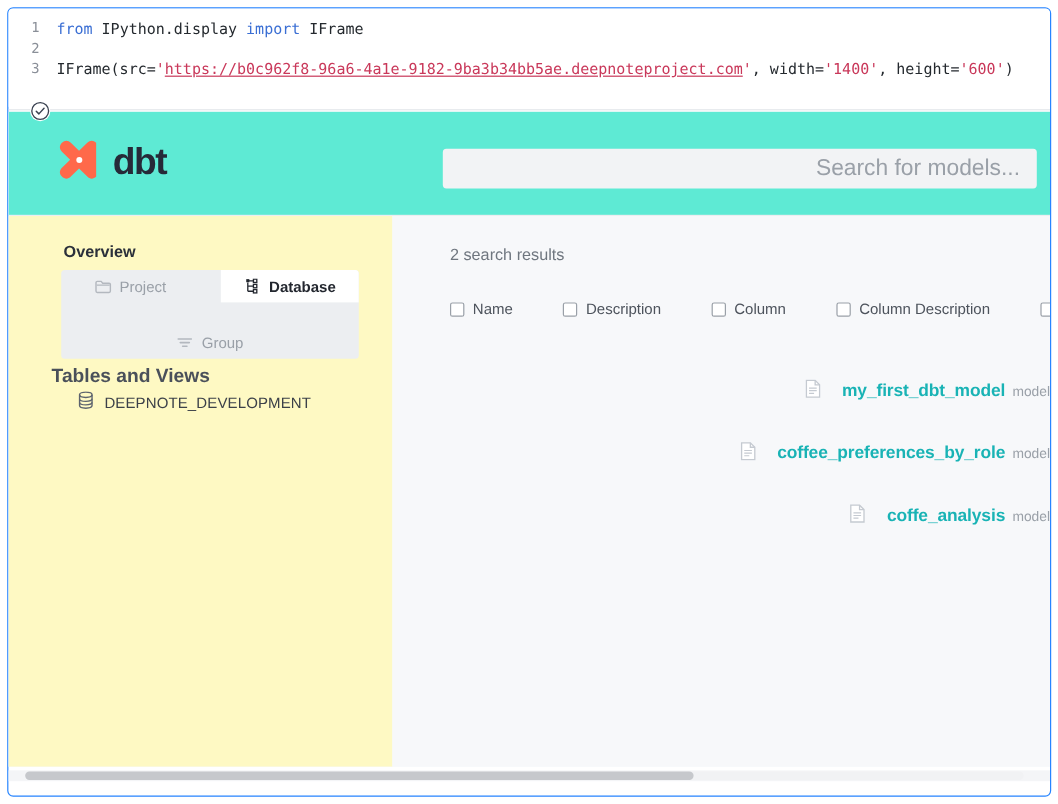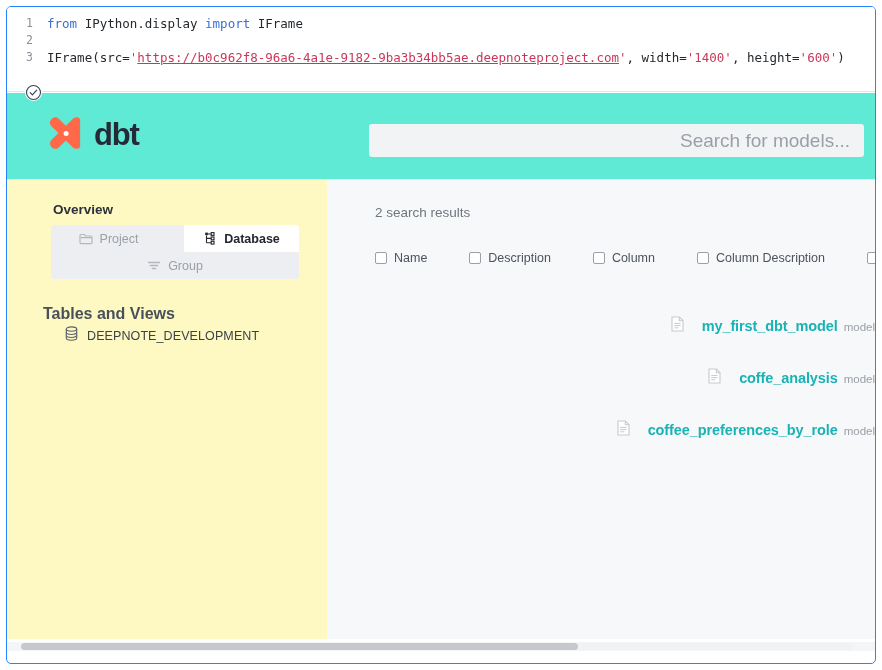--- a/index.html
+++ b/index.html
@@ -171,21 +171,21 @@
     font-size: 12.5px;
     color: #9aa0a8;
     cursor: pointer;
   }
   .tab.active {
     background: #ffffff;
     color: #23272f;
     font-weight: bold;
     margin-left: 18px;
   }
-  .tab.full { width: 100%; }
+  .tab.full { width: 100%; margin-top: 20px; }
   .tab-icon { display: inline-flex; align-items: center; }
 
   #section-tables-views {
     position: absolute;
     left: 36px;
     top: 125px;
     font-size: 16px;
     font-weight: bold;
     color: #4a505a;
   }
@@ -445,33 +445,33 @@
         </div>
         <div class="result-row">
           <span>
             <svg width="13" height="16" viewBox="0 0 13 16">
               <path d="M1 1 H8.3 L12 4.7 V15 H1 Z" fill="#ffffff" stroke="#c5cad1" stroke-width="1.1"></path>
               <path d="M8.3 1 V4.7 H12" fill="none" stroke="#c5cad1" stroke-width="1.1"></path>
               <path d="M3.2 7.4 H9.6 M3.2 9.6 H9.6 M3.2 11.8 H7.4" stroke="#c5cad1" stroke-width="1"></path>
             </svg>
           </span>
           <span>
-            <span class="result-name">coffe_analysis</span><span class="result-kind">model</span>
+            <span class="result-name">coffee_preferences_by_role</span><span class="result-kind">model</span>
           </span>
         </div>
         <div class="result-row">
           <span>
             <svg width="13" height="16" viewBox="0 0 13 16">
               <path d="M1 1 H8.3 L12 4.7 V15 H1 Z" fill="#ffffff" stroke="#c5cad1" stroke-width="1.1"></path>
               <path d="M8.3 1 V4.7 H12" fill="none" stroke="#c5cad1" stroke-width="1.1"></path>
               <path d="M3.2 7.4 H9.6 M3.2 9.6 H9.6 M3.2 11.8 H7.4" stroke="#c5cad1" stroke-width="1"></path>
             </svg>
           </span>
           <span>
-            <span class="result-name">coffee_preferences_by_role</span><span class="result-kind">model</span>
+            <span class="result-name">coffe_analysis</span><span class="result-kind">model</span>
           </span>
         </div>
       </div>
     </div>
   </div>
 
   <div id="hscrollbar">
     <div id="hscroll-track"></div>
     <div id="hscroll-thumb"></div>
   </div>

